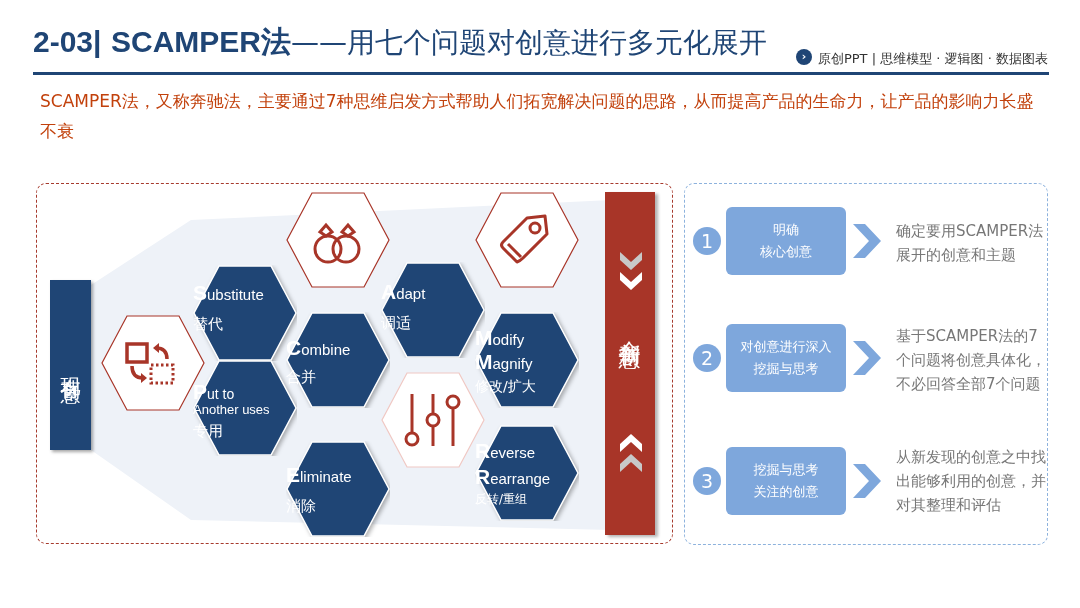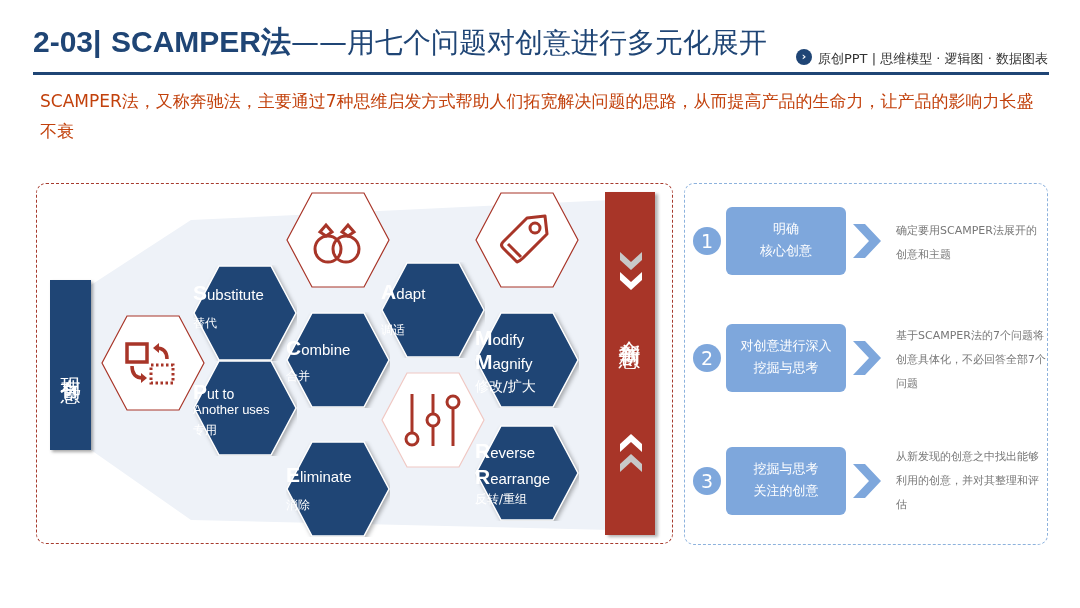--- a/index.html
+++ b/index.html
@@ -17,27 +17,27 @@
   .funnel{left:91px;top:200px;width:520px;height:330px;}
   .bar-left{left:50px;top:280px;width:41px;height:170px;background:#1f4575;box-shadow:2px 2px 3px rgba(0,0,0,.35);color:#fff;font-size:20px;line-height:25px;text-align:center;display:flex;align-items:center;justify-content:center;}
   .bar-left span,.bar-right span{writing-mode:vertical-rl;text-orientation:upright;letter-spacing:2px;}
   .bar-right{left:605px;top:192px;width:50px;height:343px;background:#a83528;box-shadow:3px 2px 3px rgba(0,0,0,.3);color:#fff;font-size:22px;}
   .bar-right .txt{position:absolute;left:0;width:50px;top:300px;text-align:center;}
   .hex{position:absolute;width:104px;height:96px;}
   .hex svg{position:absolute;left:0;top:0;}
   .hex .label{position:absolute;left:0;width:104px;text-align:left;color:#fff;}
   .hex .en{font-size:15px;font-family:"Liberation Sans","DejaVu Sans",sans-serif;white-space:nowrap;}
   .hex .en b{font-size:21px;}
-  .hex .cn{font-size:12px;}
+  .hex .cn{font-size:15px;}
   .hex .small{font-size:13px;}
   .step{position:absolute;left:693px;width:360px;height:70px;}
   .step .num{position:absolute;left:0;top:20px;width:28px;height:28px;border-radius:50%;background:#7ea7dc;color:#fff;font-size:19px;line-height:28px;text-align:center;}
-  .step .card{position:absolute;left:33px;top:0;width:120px;height:68px;border-radius:6px;background:#7ea7dc;color:#fff;font-size:13px;line-height:22px;display:flex;align-items:center;justify-content:center;text-align:center;font-family:Liberation Mono, monospace;}
+  .step .card{position:absolute;left:33px;top:0;width:120px;height:68px;border-radius:6px;background:#7ea7dc;color:#fff;font-size:13px;line-height:22px;display:flex;align-items:center;justify-content:center;text-align:center;}
   .step .chev{position:absolute;left:160px;top:17px;}
-  .step .desc{position:absolute;left:203px;top:0;width:150px;font-size:11px;line-height:24px;color:#777;}
+  .step .desc{position:absolute;left:203px;top:0;width:150px;font-size:15px;line-height:24px;color:#777;}
 </style>
 </head>
 <body>
 
 <div class="abs title">
   <span class="bold">2-03</span><span class="bold">|</span>
   <span class="bold">SCAMPER法</span><span class="rest">——</span><span class="rest">用七个问题对创意进行多元化展开</span>
 </div>
 <div class="abs title-next">›</div>
 <div class="abs tagline">原创PPT | 思维模型 · 逻辑图 · 数据图表</div>
@@ -110,21 +110,21 @@
     </svg>
   <div class="label en" style="top:22px;"><b>E</b><span>liminate</span></div>
   <div class="label cn" style="top:56px;">消除</div>
 </div>
 
 <div class="hex" style="left:381px;top:262px;">
   <svg width="104" height="96">
       <polygon points="26,1 78,1 103,48 78,95 26,95 1,48" fill="#1f4575" stroke="#fff" stroke-width="1.5" style="filter:drop-shadow(2px 2px 2px rgba(0,0,0,.3))"></polygon>
     </svg>
   <div class="label en" style="top:18px;"><b>A</b><span>dapt</span></div>
-  <div class="label cn" style="top:60px;font-family:Liberation Serif, serif;">调适</div>
+  <div class="label cn" style="top:52px;font-family:Liberation Serif, serif;">调适</div>
 </div>
 
 <div class="hex" style="left:381px;top:372px;">
   <svg width="104" height="96">
       <polygon points="26,1 78,1 103,48 78,95 26,95 1,48" fill="#fff" stroke="#f0c8c3" stroke-width="1.2"></polygon>
     <g fill="none" stroke="#a83528" stroke-width="3">
       <line x1="31" y1="22" x2="31" y2="60"></line>
         <circle cx="31" cy="67" r="6"></circle>
       <line x1="52" y1="22" x2="52" y2="42"></line>
         <circle cx="52" cy="48" r="6"></circle>

